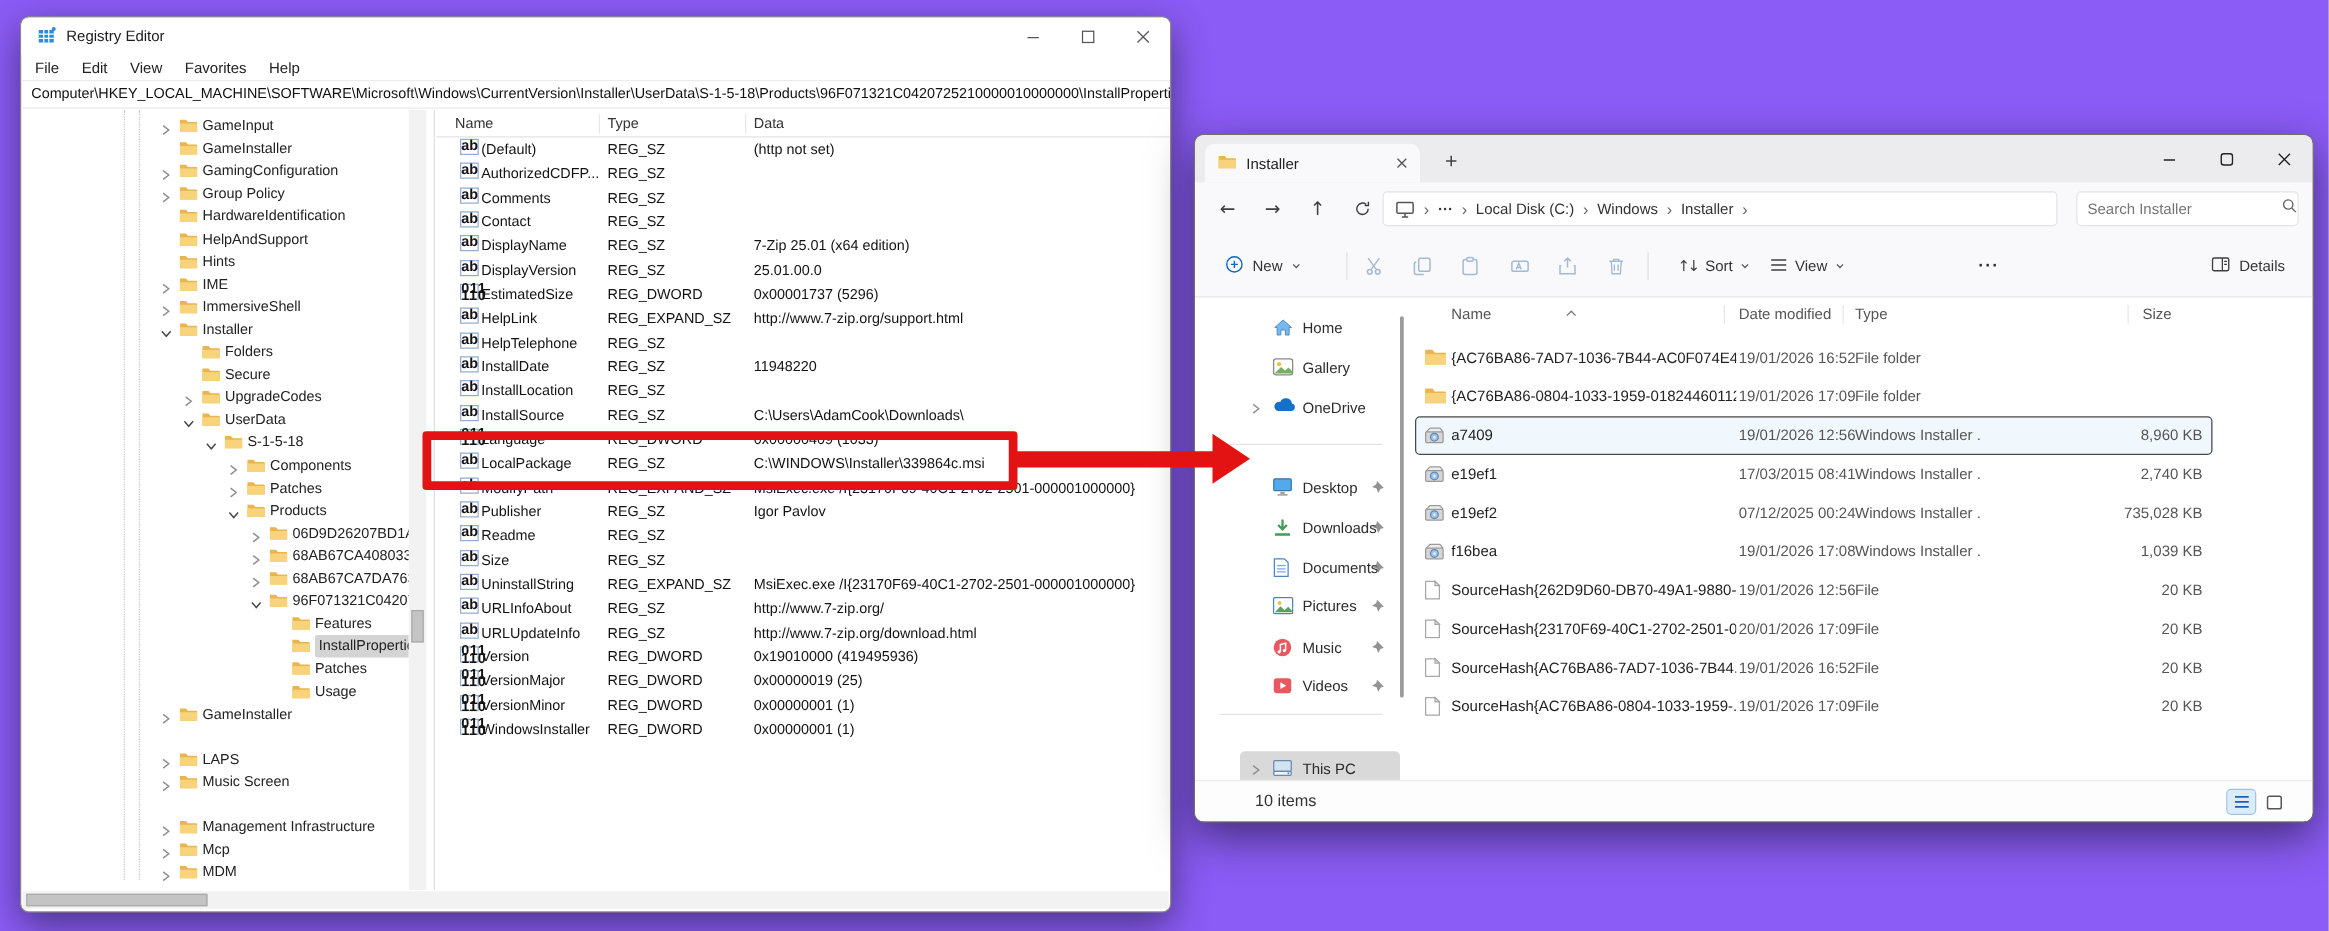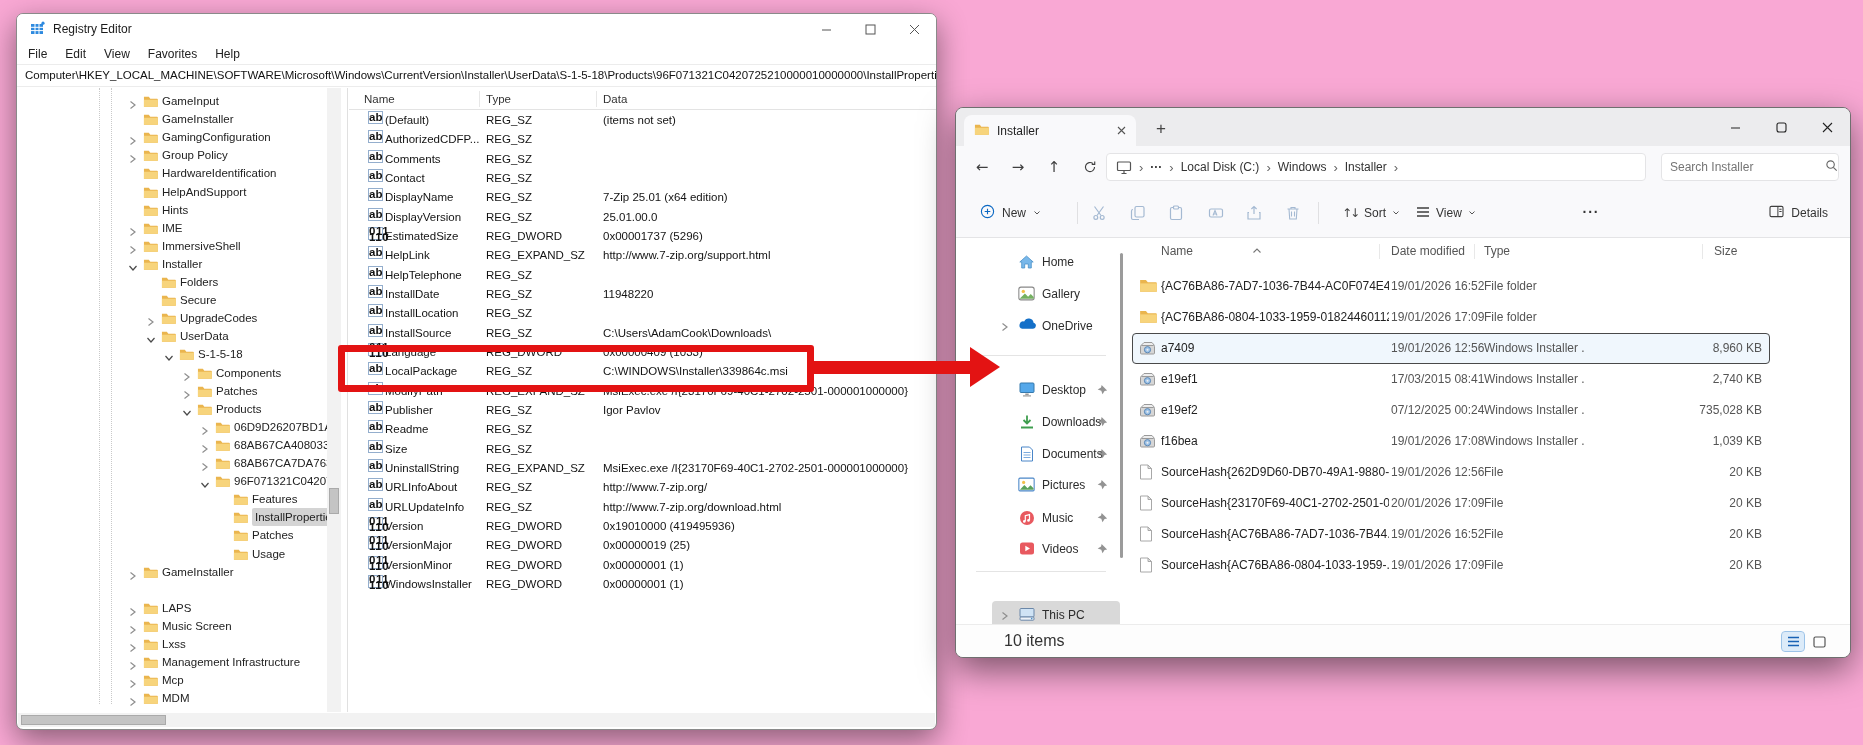--- a/index.html
+++ b/index.html
@@ -84,21 +84,21 @@
     gap:7px; padding:0 10px; border-radius:4px; }
   .csep { position:absolute; top:14px; width:1px; height:22px; background:#e0e0e2; }
   .cicon { position:absolute; top:10px; width:30px; height:30px; display:flex; align-items:center; justify-content:center; }
   .cmdtxtbtn { position:absolute; top:11px; height:28px; display:flex; align-items:center; gap:6px; padding:0 8px; border-radius:4px; }
   .sortglyph { font-family:"DejaVu Sans",sans-serif; font-size:12px; color:#3f3f3f; letter-spacing:-2px; }
   .dots { position:absolute; left:620px; top:11px; width:30px; height:28px; text-align:center;
     line-height:26px; font-size:14px; font-weight:bold; color:#333; letter-spacing:1px; }
   .detailsbtn { position:absolute; right:14px; top:11px; height:28px; display:flex; align-items:center; gap:7px; padding:0 8px; }
 
   .exbody { position:absolute; left:0; top:130px; right:0; bottom:33px; background:#fff; }
-  .sbitem { position:absolute; left:36px; width:128px; height:28px; font-size:12px; color:#2c2c2c;text-align:center; }
+  .sbitem { position:absolute; left:36px; width:128px; height:28px; font-size:12px; color:#2c2c2c; }
   .sbitem.sel { background:#d9d9d9; border-radius:4px; }
   .sbchev { position:absolute; left:8px; top:9px; }
   .sbico  { position:absolute; left:26px; top:6px; width:17px; height:17px; }
   .sblab  { position:absolute; left:50px; top:0; line-height:28px; white-space:nowrap; }
   .sbpin  { position:absolute; right:12px; top:8px; opacity:.75; }
   .sbdiv { position:absolute; left:20px; width:130px; height:1px; background:#e4e4e4; }
   .sbthumb { position:absolute; left:164px; top:15px; width:3px; height:305px; background:#9b9b9b; border-radius:2px; }
 
   .fhead { position:absolute; left:176px; right:40px; top:0; height:26px; font-size:12px; color:#555; }
   .fhead span { position:absolute; top:0; line-height:26px; }
@@ -107,39 +107,39 @@
   .frow { position:absolute; left:176px; right:80px; height:31px; font-size:12px; }
   .frow.sel { background:#f0f7fd; outline:1px solid #494949; outline-offset:-1px; border-radius:4px; }
   .frow span { position:absolute; top:0; line-height:31px; white-space:nowrap; }
   .fico  { left:7px !important; top:7px !important; width:18px; height:16px; line-height:normal !important; }
   .fname { left:29px; width:228px; overflow:hidden; color:#222; }
   .fdate { left:259px; color:#555; }
   .ftype { left:352px; width:100px; overflow:hidden; color:#555; }
   .fsize { right:8px; color:#555; }
 
   .statusbar { position:absolute; left:0; bottom:0; right:0; height:33px; background:#fdfdfd;
-    border-top:1px solid #ececec; font-size:16px; color:#333; }
+    border-top:1px solid #ececec; font-size:13px; color:#333; }
   .scount { position:absolute; left:48px; line-height:32px; }
   .vt { position:absolute; top:7px; width:22px; height:19px; display:flex; align-items:center; justify-content:center; border-radius:3px; }
   .vt1 { right:46px; background:#dcebf9; outline:1px solid #9cc3e8; }
   .vt2 { right:20px; }
 
   
   .ann-box { position:absolute; left:338px; top:345px; width:476px; height:47px;
     border:7px solid var(--red,#e31313); border-radius:3px; z-index:40; }
   .ann-shaft { position:absolute; left:812px; top:361px; width:160px; height:13px;
     background:var(--red,#e31313); z-index:50; }
   .ann-head { position:absolute; left:970px; top:347px; width:0; height:0;
     border-left:30px solid var(--red,#e31313); border-top:20px solid transparent;
     border-bottom:20px solid transparent; z-index:50; }
 </style>
 </head>
 <body>
 
-<div id="stage" style="background: #f9a8d4;">
+<div id="stage" style="background: #8b5cf6;">
 
   <section id="regwin">
     <div class="rtitle">
       <span><svg width="15" height="14" viewBox="0 0 15 14">
             <rect x="1" y="3" width="12" height="10" fill="#2e8adf"></rect>
             <path d="M1 6.3 h12 M1 9.6 h12 M5 3 v10 M9 3 v10" stroke="#fff" stroke-width="1"></path>
             <circle cx="13" cy="2.2" r="1.6" fill="#2e8adf"></circle>
           </svg></span>
       <span>Registry Editor</span>
       <div class="rctrl">
@@ -435,30 +435,20 @@
         <div class="trow" style="top:528.9px">
     <span class="tchev" style="left:111px"><svg width="9" height="10" viewBox="0 0 8 10">
               <path d="M2 1.5 L6.5 5 L2 8.5" fill="none" stroke="#8f8f8f" stroke-width="1.2"></path>
             </svg></span>
     <span class="tico" style="left:126px"><svg width="15" height="13" viewBox="0 0 16 13">
               <path d="M1 1.5 h5.2 l1.6 2 H15 a.8 .8 0 0 1 .8 .8 V12 H1z" fill="#eab54e"></path>
               <path d="M1 4.6 H15.8 V12 H1z" fill="#f7d47c"></path>
             </svg></span>
     <span class="tlab" style="left:145px">Music Screen</span>
   </div>
-        <div class="trow" style="top:547.0px">
-    <span class="tchev" style="left:111px"><svg width="9" height="10" viewBox="0 0 8 10">
-              <path d="M2 1.5 L6.5 5 L2 8.5" fill="none" stroke="#8f8f8f" stroke-width="1.2"></path>
-            </svg></span>
-    <span class="tico" style="left:126px"><svg width="15" height="13" viewBox="0 0 16 13">
-              <path d="M1 1.5 h5.2 l1.6 2 H15 a.8 .8 0 0 1 .8 .8 V12 H1z" fill="#eab54e"></path>
-              <path d="M1 4.6 H15.8 V12 H1z" fill="#f7d47c"></path>
-            </svg></span>
-    <span class="tlab" style="left:145px">Lxss</span>
-  </div>
         <div class="trow" style="top:565.1px">
     <span class="tchev" style="left:111px"><svg width="9" height="10" viewBox="0 0 8 10">
               <path d="M2 1.5 L6.5 5 L2 8.5" fill="none" stroke="#8f8f8f" stroke-width="1.2"></path>
             </svg></span>
     <span class="tico" style="left:126px"><svg width="15" height="13" viewBox="0 0 16 13">
               <path d="M1 1.5 h5.2 l1.6 2 H15 a.8 .8 0 0 1 .8 .8 V12 H1z" fill="#eab54e"></path>
               <path d="M1 4.6 H15.8 V12 H1z" fill="#f7d47c"></path>
             </svg></span>
     <span class="tlab" style="left:145px">Management Infrastructure</span>
   </div>
@@ -494,21 +484,21 @@
         <span style="left:137px">Type</span>
         <span style="left:254px">Data</span>
         <div class="vcolsep" style="left:130px"></div>
         <div class="vcolsep" style="left:247px"></div>
       </div>
       <div id="valrows">
           <div class="vrow" style="top:23.0px">
     <span class="ic-ab">ab</span>
     <span class="vname">(Default)</span>
     <span class="vtype">REG_SZ</span>
-    <span class="vdata">(items not set)</span>
+    <span class="vdata">(http not set)</span>
   </div>
           <div class="vrow" style="top:42.3px">
     <span class="ic-ab">ab</span>
     <span class="vname">AuthorizedCDFP...</span>
     <span class="vtype">REG_SZ</span>
     <span class="vdata"></span>
   </div>
           <div class="vrow" style="top:61.7px">
     <span class="ic-ab">ab</span>
     <span class="vname">Comments</span>

